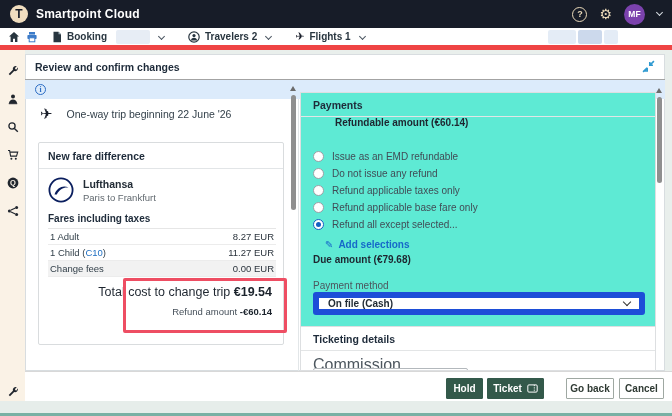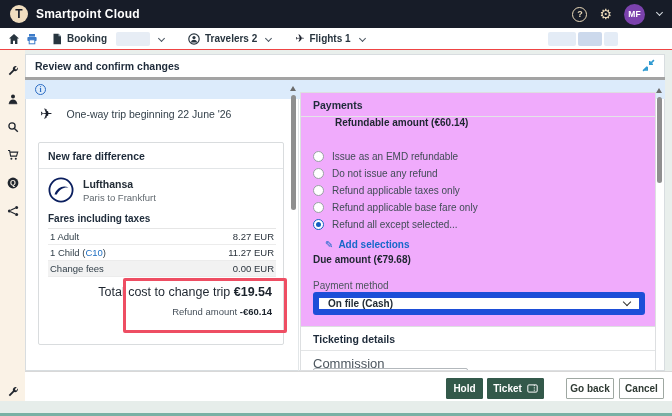--- a/index.html
+++ b/index.html
@@ -12,34 +12,34 @@
   .logo-circle { width:18px; height:18px; border-radius:50%; background:#f0ddbf; color:#171c28; font-weight:700; font-size:12px; display:flex; align-items:center; justify-content:center; }
   .app-title { color:#ffffff; font-size:12px; font-weight:700; margin-left:8px; letter-spacing:.2px; }
   .header-right { margin-left:auto; display:flex; align-items:center; gap:12px; }
   .help-circle { width:15px; height:15px; border-radius:50%; border:1.5px solid #ead9b9; color:#ead9b9; font-size:9px; font-weight:700; display:flex; align-items:center; justify-content:center; }
   .gear { color:#ead9b9; font-size:14px; line-height:1; }
   .avatar { width:21px; height:21px; border-radius:50%; background:#7b42ad; color:#fff; font-size:8.5px; font-weight:700; display:flex; align-items:center; justify-content:center; }
   .chev { width:5px; height:5px; border-right:1.5px solid currentColor; border-bottom:1.5px solid currentColor; transform:rotate(45deg); display:inline-block; margin-top:-3px; }
   .chev-w { color:#d8dde2; }
 
   
-  .toolbar { left:0; top:28px; width:672px; height:22px; background:#ffffff; border-bottom:1px solid #ef4444; display:flex; align-items:center; padding:0 8px; gap:6px; color:#28353f; }
+  .toolbar { left:0; top:28px; width:672px; height:22px; background:#ffffff; border-bottom:5px solid #ef4444; display:flex; align-items:center; padding:0 8px; gap:6px; color:#28353f; }
   .tb-item { display:flex; align-items:center; gap:5px; font-size:10px; font-weight:700; }
   .redacted { border-radius:2px; height:14px; display:inline-block; }
   .chev-g { color:#4a5560; margin:0 4px; }
   .tb-right { margin-left:auto; display:flex; align-items:center; gap:2px; }
 
   
   .sidebar { left:0; top:50px; width:25px; height:366px; background:#faf2e6; display:flex; flex-direction:column; align-items:center; padding-top:14px; gap:15px; }
   .sb-icon { width:13px; height:13px; display:flex; align-items:center; justify-content:center; }
   .sb-bottom { position:absolute; bottom:18px; left:6px; }
 
   
   .main-panel { left:25px; top:54px; width:640px; height:317px; background:#ffffff; border:1px solid #d8dde0; }
-  .main-title-row { left:25px; top:54px; width:640px; height:26px; border-bottom:3px solid #a3a3a3; display:flex; align-items:center; padding:4px 10px; }
+  .main-title-row { left:25px; top:54px; width:640px; height:26px; border-bottom:1px solid #a3a3a3; display:flex; align-items:center; padding:4px 10px; }
   .main-title { font-size:10.5px; font-weight:700; color:#1e2b3a; }
   .banner { left:25px; top:80px; width:640px; height:19px; background:#dcebfb; display:flex; align-items:center; padding:0 10px; gap:7px; }
   .info-circle { width:11px; height:11px; border-radius:50%; border:1.3px solid #2b6cc4; color:#2b6cc4; font-size:7.5px; font-weight:700; font-family:"Liberation Serif",serif; display:flex; align-items:center; justify-content:center; flex:0 0 auto; }
   .banner-text { font-size:9.5px; color:#2e3b47; }
 
   .col-divider { left:298px; top:99px; width:1px; height:272px; background:#e2e6e8; }
 
   
   .trip-row { left:40px; top:105px; display:flex; align-items:center; gap:14px; }
   .trip-plane { font-size:15px; color:#171c28; }
@@ -59,38 +59,38 @@
   .fc-link { color:#1f6fc2; }
   .fc-val { color:#2a333c; }
   .fc-totals { position:absolute; right:11px; top:142px; text-align:right; }
   .fc-total-line { font-size:12.5px; color:#1e2630; margin-bottom:7px; }
   .fc-sub-line { font-size:9.5px; color:#46505a; margin-bottom:4px; }
   .b { font-weight:700; color:#1b232c; }
 
   .highlight-box { left:123px; top:278px; width:164px; height:55px; border:3px solid #ee4e63; border-radius:2px; pointer-events:none; z-index:5; }
 
   
-  .pay-card { left:300px; top:92px; width:356px; height:236px; background:#f0abfc; border:1px solid #dddfe1; }
+  .pay-card { left:300px; top:92px; width:356px; height:236px; background:#5eead4; border:1px solid #dddfe1; }
   .section-header { height:24px; border-bottom:1px solid #e3e5e6; display:flex; align-items:center; padding:0 12px; font-size:10.5px; font-weight:700; color:#1e2b3a; }
   .refundable { position:absolute; left:12px; top:24px; font-size:10px; font-weight:700; color:#1e2630;padding-left:22px; }
   .radio-row { position:absolute; left:12px; display:flex; align-items:center; gap:8px; }
   .radio { width:11px; height:11px; border-radius:50%; border:1.4px solid #9aa0a5; background:#fff; flex:0 0 auto; }
   .radio.selected { border:1.4px solid #1660c1; position:relative; }
   .radio.selected::after { content:""; position:absolute; left:1.6px; top:1.6px; width:5.5px; height:5.5px; border-radius:50%; background:#1660c1; }
   .radio-label { font-size:10px; color:#414c56; }
   .add-sel { position:absolute; left:24px; top:146px; display:flex; align-items:center; gap:5px; font-size:10px; font-weight:700; color:#1668c9; }
   .pencil { font-size:10px; color:#1668c9; }
   .due-heading { position:absolute; left:12px; top:161px; font-size:10px; font-weight:700; color:#1e2630; }
   .method-label { position:absolute; left:12px; top:187px; font-size:10px; color:#4c565e; }
   .select-box { position:absolute; left:12px; top:199px; width:332px; height:23px; border:6px solid #1d4ed8; border-radius:3px; background:#fff; display:flex; align-items:center; padding:0 9px; font-size:10px; color:#222c36;font-weight:bold; }
   .select-box .chev { margin-left:auto; color:#333; width:6px; height:6px; }
 
   
   .ticket-card { left:300px; top:326px; width:356px; height:45px; background:#fff; border:1px solid #dddfe1; overflow:hidden; }
-  .commission-label { position:absolute; left:12px; top:29px; font-size:13px; color:#4c565e; }
+  .commission-label { position:absolute; left:12px; top:29px; font-size:16px; color:#4c565e; }
   .commission-input { position:absolute; left:12px; top:41px; width:155px; height:14px; border:1px solid #b3b8bc; border-radius:2px; background:#fff; }
 
   
   .vscroll { width:7px; }
   .v-thumb { position:absolute; left:1px; width:5px; background:#8f8f8f; border-radius:3px; }
   .tri-up { position:absolute; left:0; width:0; height:0; border-left:3.5px solid transparent; border-right:3.5px solid transparent; border-bottom:5px solid #6b6b6b; }
   .tri-down { position:absolute; left:0; width:0; height:0; border-left:3.5px solid transparent; border-right:3.5px solid transparent; border-top:5px solid #6b6b6b; }
 
   
   .footer { left:25px; top:371px; width:647px; height:30px; background:#fff; border-top:1px solid #d8d8d8; }

